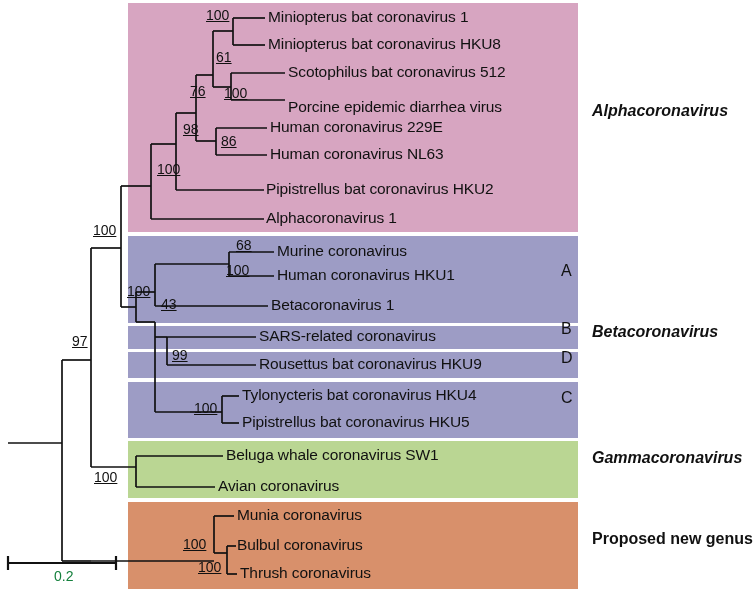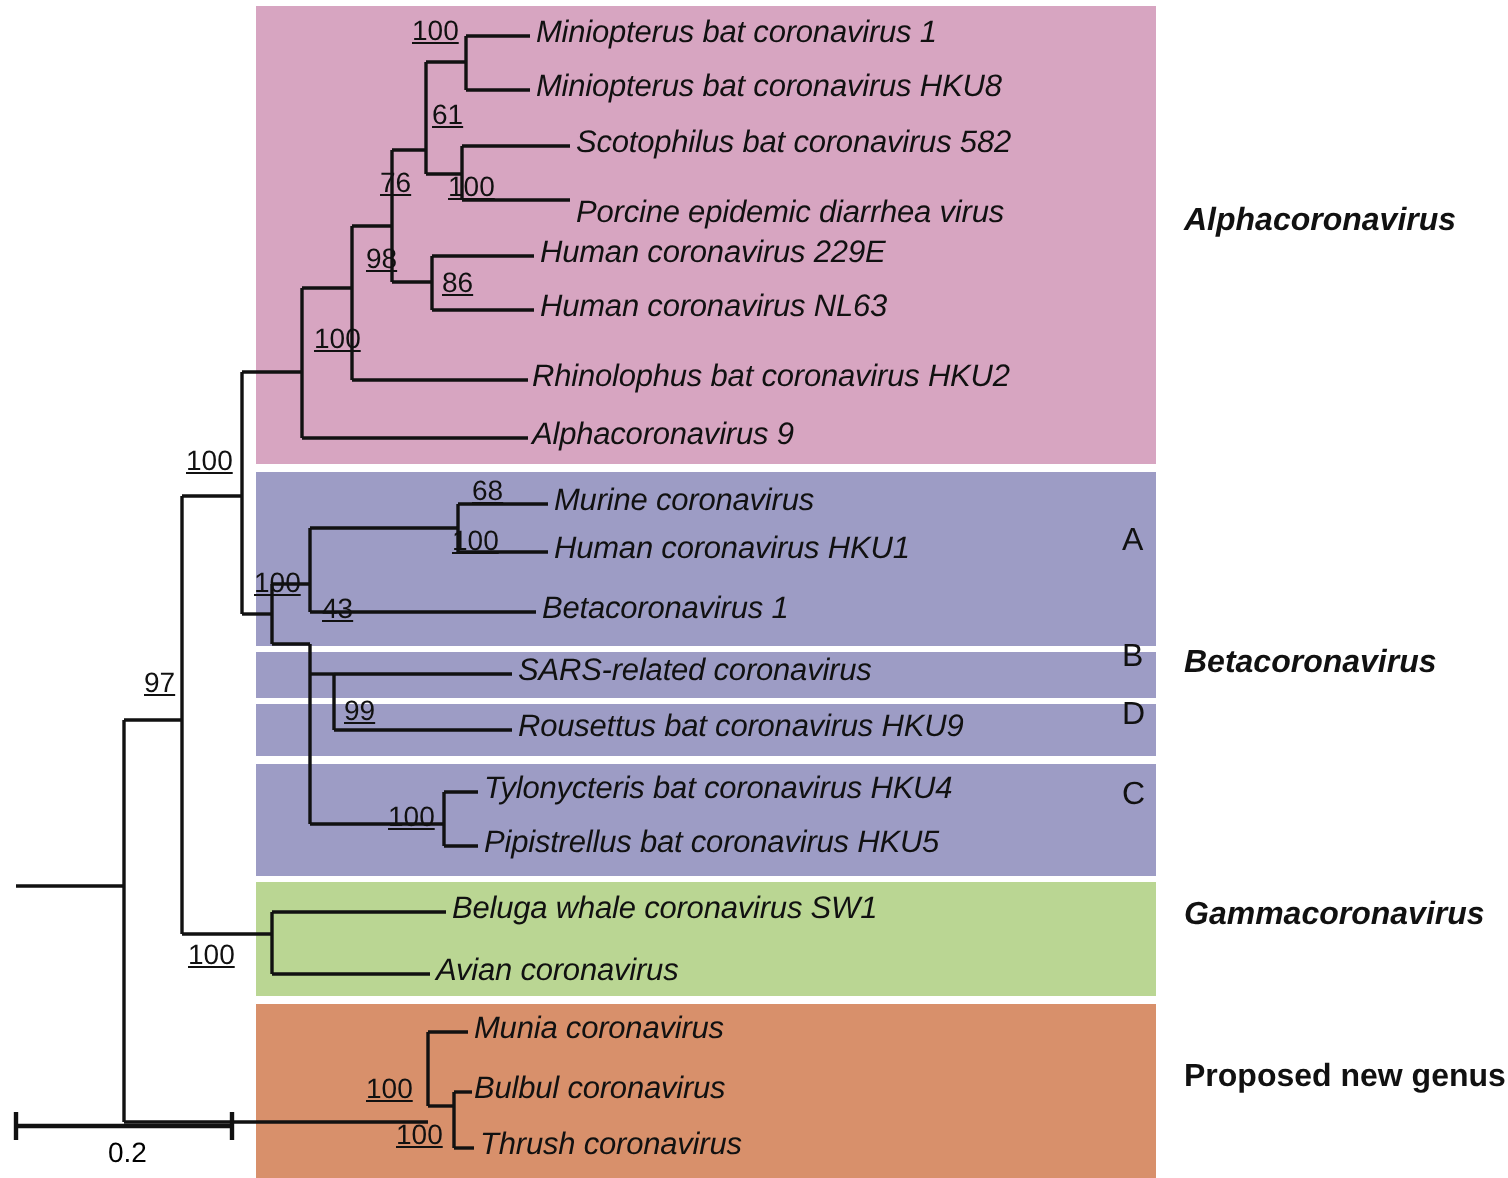--- a/index.html
+++ b/index.html
@@ -1,24 +1,24 @@
 <!DOCTYPE html>
 <html><head>
 <meta charset="utf-8">
 <style>
   html,body{margin:0;padding:0;background:#ffffff;}
   body{font-family:"Liberation Sans",sans-serif;}
   #page{position:relative;width:754px;height:589px;background:#ffffff;overflow:hidden;}
   .band{position:absolute;}
-  .taxon{position:absolute;font-style:italic;font-size:15.5px;color:#111;white-space:nowrap;letter-spacing:-0.1px;}
+  .taxon{position:absolute;font-size:15.5px;color:#111;white-space:nowrap;letter-spacing:-0.1px;}
   .support{position:absolute;font-size:14px;color:#111;white-space:nowrap;font-style:normal;text-decoration:underline;}
   .sublabel{position:absolute;font-size:16px;color:#111;white-space:nowrap;font-style:normal;}
   .genus{position:absolute;font-weight:bold;font-style:italic;font-size:16px;color:#111;white-space:nowrap;}
   .genus.plain{font-style:normal;}
-  .scaletext{position:absolute;font-size:14px;color:#000000;}
+  .scaletext{position:absolute;font-size:14px;color:#15803d;}
   svg{position:absolute;left:0;top:0;overflow:visible;}
   .branch{stroke:#111;stroke-width:1.7;fill:none;stroke-linecap:butt;}
   .scalebar{stroke:#111;stroke-width:2.2;fill:none;}
 </style>
 </head>
 <body>
 
 <div id="page">
 
   <div id="bands">
@@ -116,26 +116,26 @@
     <g class="scalebar">
       <path d="M8 563 L116 563"></path>
       <path d="M8 556 L8 570"></path>
       <path d="M116 556 L116 570"></path>
     </g>
   </svg>
 
   <div id="taxa-layer">
       <div class="taxon" style="left: 268px; top: 8px;">Miniopterus bat coronavirus 1</div>
       <div class="taxon" style="left: 268px; top: 35px;">Miniopterus bat coronavirus HKU8</div>
-      <div class="taxon" style="left: 288px; top: 63px;">Scotophilus bat coronavirus 582</div>
+      <div class="taxon" style="left: 288px; top: 63px;">Scotophilus bat coronavirus 512</div>
       <div class="taxon" style="left: 288px; top: 98px;">Porcine epidemic diarrhea virus</div>
       <div class="taxon" style="left: 270px; top: 118px;">Human coronavirus 229E</div>
       <div class="taxon" style="left: 270px; top: 145px;">Human coronavirus NL63</div>
-      <div class="taxon" style="left: 266px; top: 180px;">Rhinolophus bat coronavirus HKU2</div>
-      <div class="taxon" style="left: 266px; top: 209px;">Alphacoronavirus 9</div>
+      <div class="taxon" style="left: 266px; top: 180px;">Pipistrellus bat coronavirus HKU2</div>
+      <div class="taxon" style="left: 266px; top: 209px;">Alphacoronavirus 1</div>
       <div class="taxon" style="left: 277px; top: 242px;">Murine coronavirus</div>
       <div class="taxon" style="left: 277px; top: 266px;">Human coronavirus HKU1</div>
       <div class="taxon" style="left: 271px; top: 296px;">Betacoronavirus 1</div>
       <div class="taxon" style="left: 259px; top: 327px;">SARS-related coronavirus</div>
       <div class="taxon" style="left: 259px; top: 355px;">Rousettus bat coronavirus HKU9</div>
       <div class="taxon" style="left: 242px; top: 386px;">Tylonycteris bat coronavirus HKU4</div>
       <div class="taxon" style="left: 242px; top: 413px;">Pipistrellus bat coronavirus HKU5</div>
       <div class="taxon" style="left: 226px; top: 446px;">Beluga whale coronavirus SW1</div>
       <div class="taxon" style="left: 218px; top: 477px;">Avian coronavirus</div>
       <div class="taxon" style="left: 237px; top: 506px;">Munia coronavirus</div>

